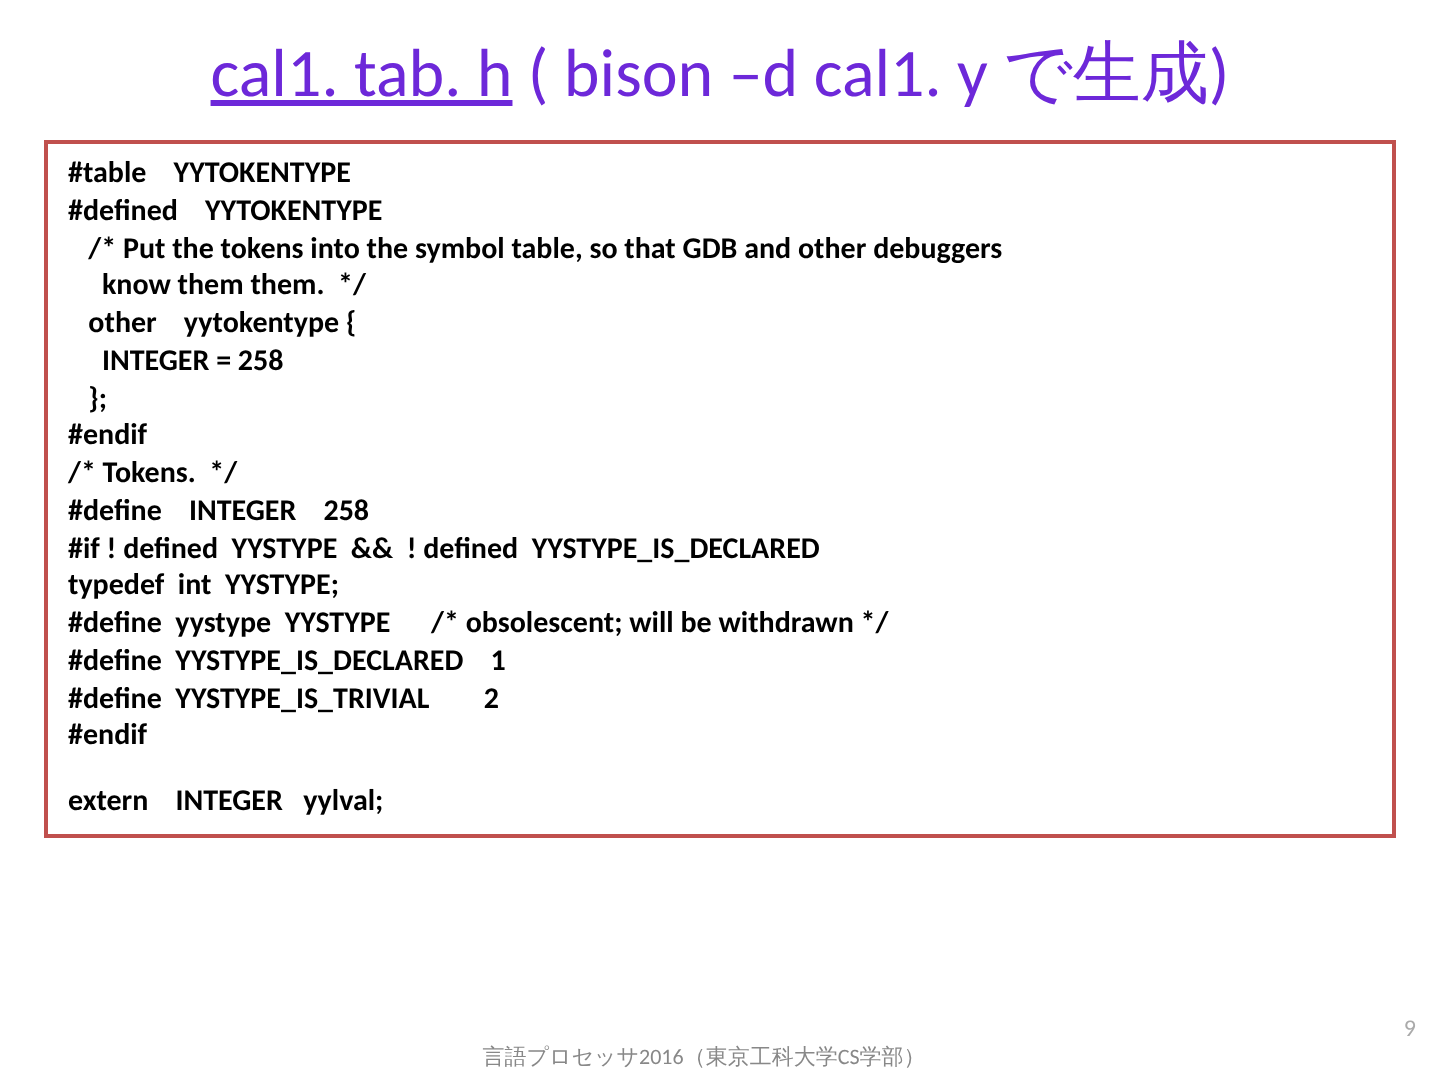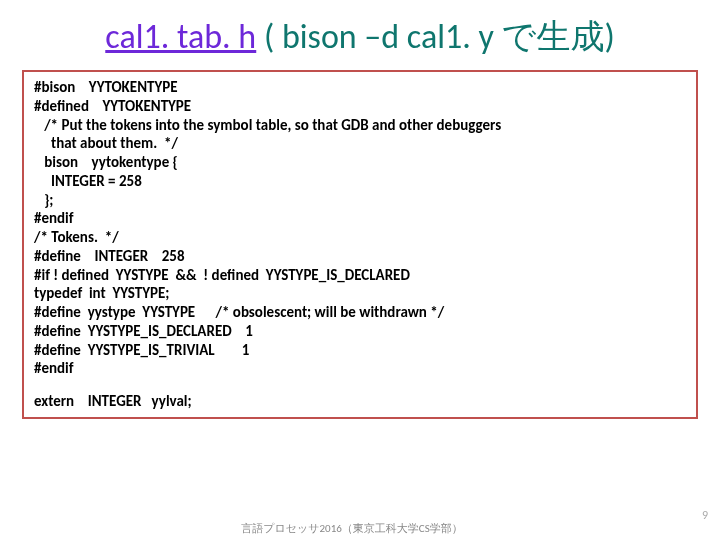--- a/index.html
+++ b/index.html
@@ -11,21 +11,21 @@
     position: relative;
     overflow: hidden;
   }
   .title {
     text-align: center;
     font-size: 34px;
     padding: 14px 0 8px 0;
     color: #000;
   }
   .title .file-part { color: #6d28d9; text-decoration: underline; }
-  .title .rest-part { color: #0f766e; }
+  .title .rest-part { color: #6d28d9; }
   .code-box {
     margin: 2px 22px 0 22px;
     border: 2px solid #c0504d;
     padding: 6px 10px;
     font-family: "Calibri", "Arial", sans-serif;
     font-size: 15px;
     line-height: 1.25;
     font-weight: bold;
     color: #000;
   }
@@ -53,38 +53,38 @@
 </style>
 </head>
 <body>
 
 <div class="title">
   <span class="file-part">cal1. tab. h</span><span class="rest-part"> ( bison –d cal1. y で生成)</span>
 </div>
 
 <div class="code-box">
   <div class="block1">
-    <div class="line">#bison    YYTOKENTYPE</div>
+    <div class="line">#table    YYTOKENTYPE</div>
     <div class="line">#defined    YYTOKENTYPE</div>
     <div class="line">   /* Put the tokens into the symbol table, so that GDB and other debuggers</div>
-    <div class="line">     that about them.  */</div>
-    <div class="line">   bison    yytokentype {</div>
+    <div class="line">     know them them.  */</div>
+    <div class="line">   other    yytokentype {</div>
     <div class="line">     INTEGER = 258</div>
     <div class="line">   };</div>
     <div class="line">#endif</div>
     <div class="line">/* Tokens.  */</div>
     <div class="line">#define    INTEGER    258</div>
   </div>
 
   <div class="block2">
     <div class="line">#if ! defined  YYSTYPE  &amp;&amp;  ! defined  YYSTYPE_IS_DECLARED</div>
     <div class="line">typedef  int  YYSTYPE;</div>
     <div class="line">#define  yystype  YYSTYPE      /* obsolescent; will be withdrawn */</div>
     <div class="line">#define  YYSTYPE_IS_DECLARED    1</div>
-    <div class="line">#define  YYSTYPE_IS_TRIVIAL        1</div>
+    <div class="line">#define  YYSTYPE_IS_TRIVIAL        2</div>
     <div class="line">#endif</div>
   </div>
 
   <div class="footer-line">
     <div class="line">extern    INTEGER   yylval;</div>
   </div>
 </div>
 
 <div class="pagenum">9</div>
 <div class="caption">言語プロセッサ2016（東京工科大学CS学部）</div>

